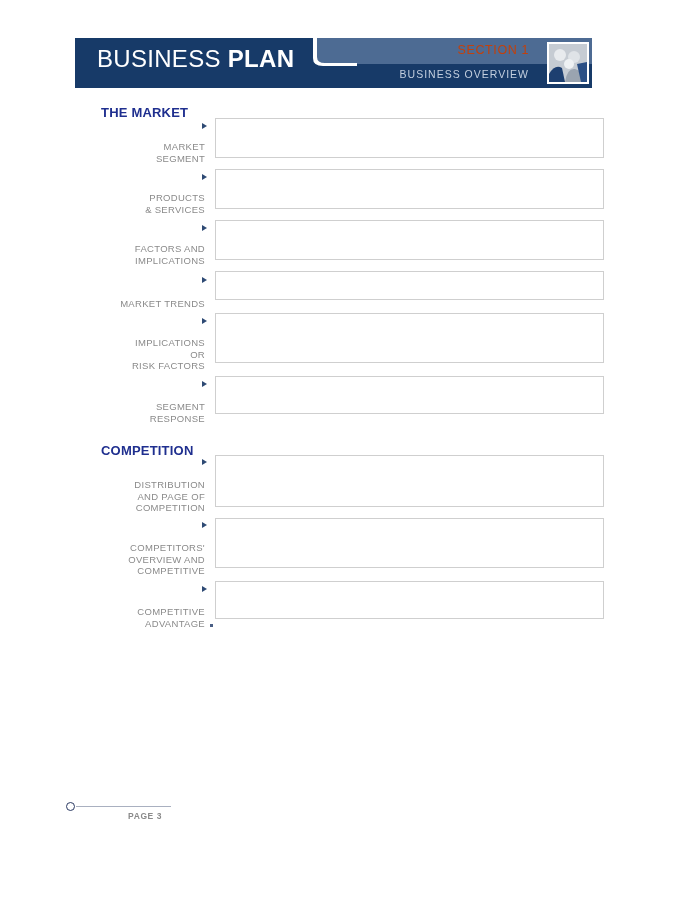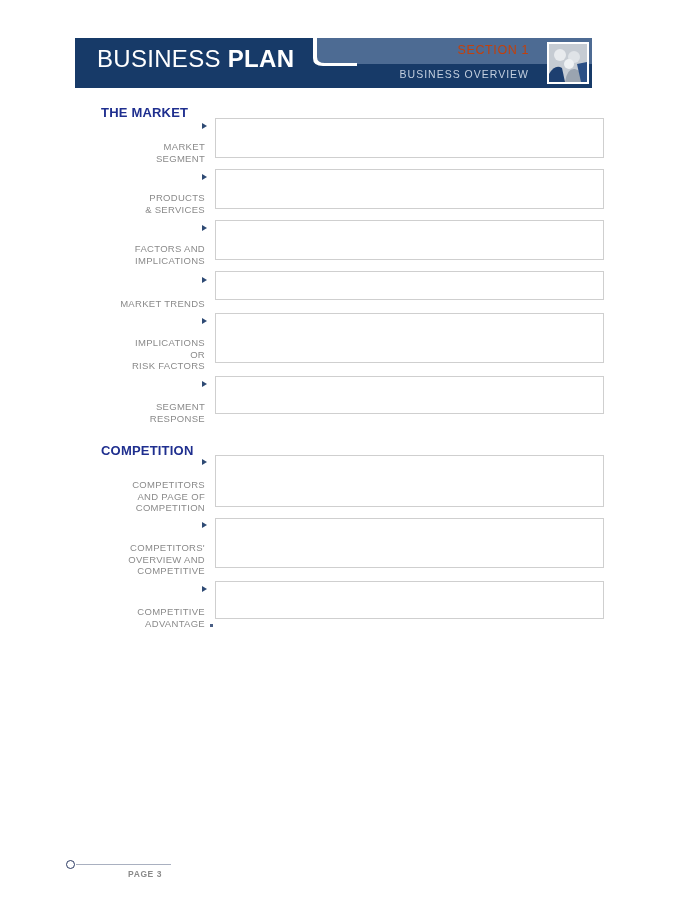--- a/index.html
+++ b/index.html
@@ -154,21 +154,21 @@
     top: 624px;
     width: 3px;
     height: 3px;
     background: #4a5f85;
   }
 
   
   .footer {
     position: absolute;
     left: 66px;
-    top: 856px;
+    top: 798px;
     width: 180px;
     height: 28px;
     text-align: right;
   }
   .footer-circle {
     position: absolute;
     left: 0;
     top: 4px;
     width: 9px;
     height: 9px;
@@ -288,21 +288,21 @@
       <span class="lbl-line">RESPONSE</span>
     </div>
   </div>
   <div class="field-marker" style="left:202px; top:381px;"></div>
   <div class="field-box" style="left:215px; top:376px; width:389px; height:38px;"></div>
 
   <div class="group-heading" style="top:443px;">COMPETITION</div>
 
   <div class="field" style="left:40px; top:456px; width:165px;">
     <div class="field-label">
-      <span class="lbl-line">COMPETITORS</span>
+      <span class="lbl-line">DISTRIBUTION</span>
       <span class="lbl-line">AND PAGE OF</span>
       <span class="lbl-line">COMPETITION</span>
     </div>
   </div>
   <div class="field-marker" style="left:202px; top:459px;"></div>
   <div class="field-box" style="left:215px; top:455px; width:389px; height:52px;"></div>
 
   <div class="field" style="left:40px; top:519px; width:165px;">
     <div class="field-label">
       <span class="lbl-line">COMPETITORS'</span>

